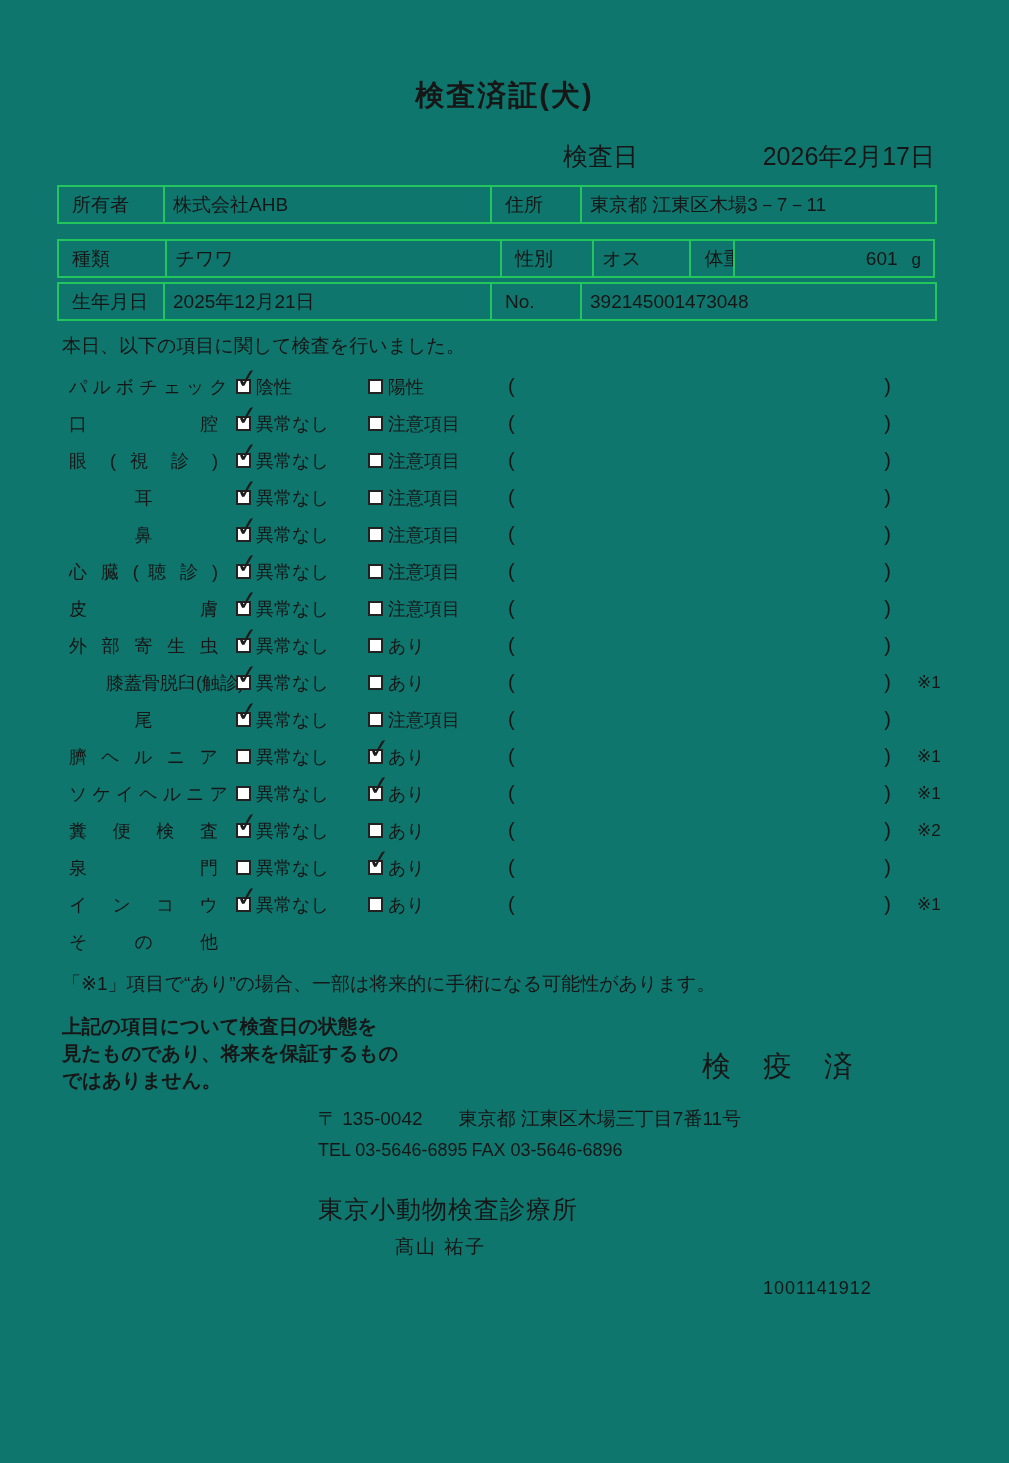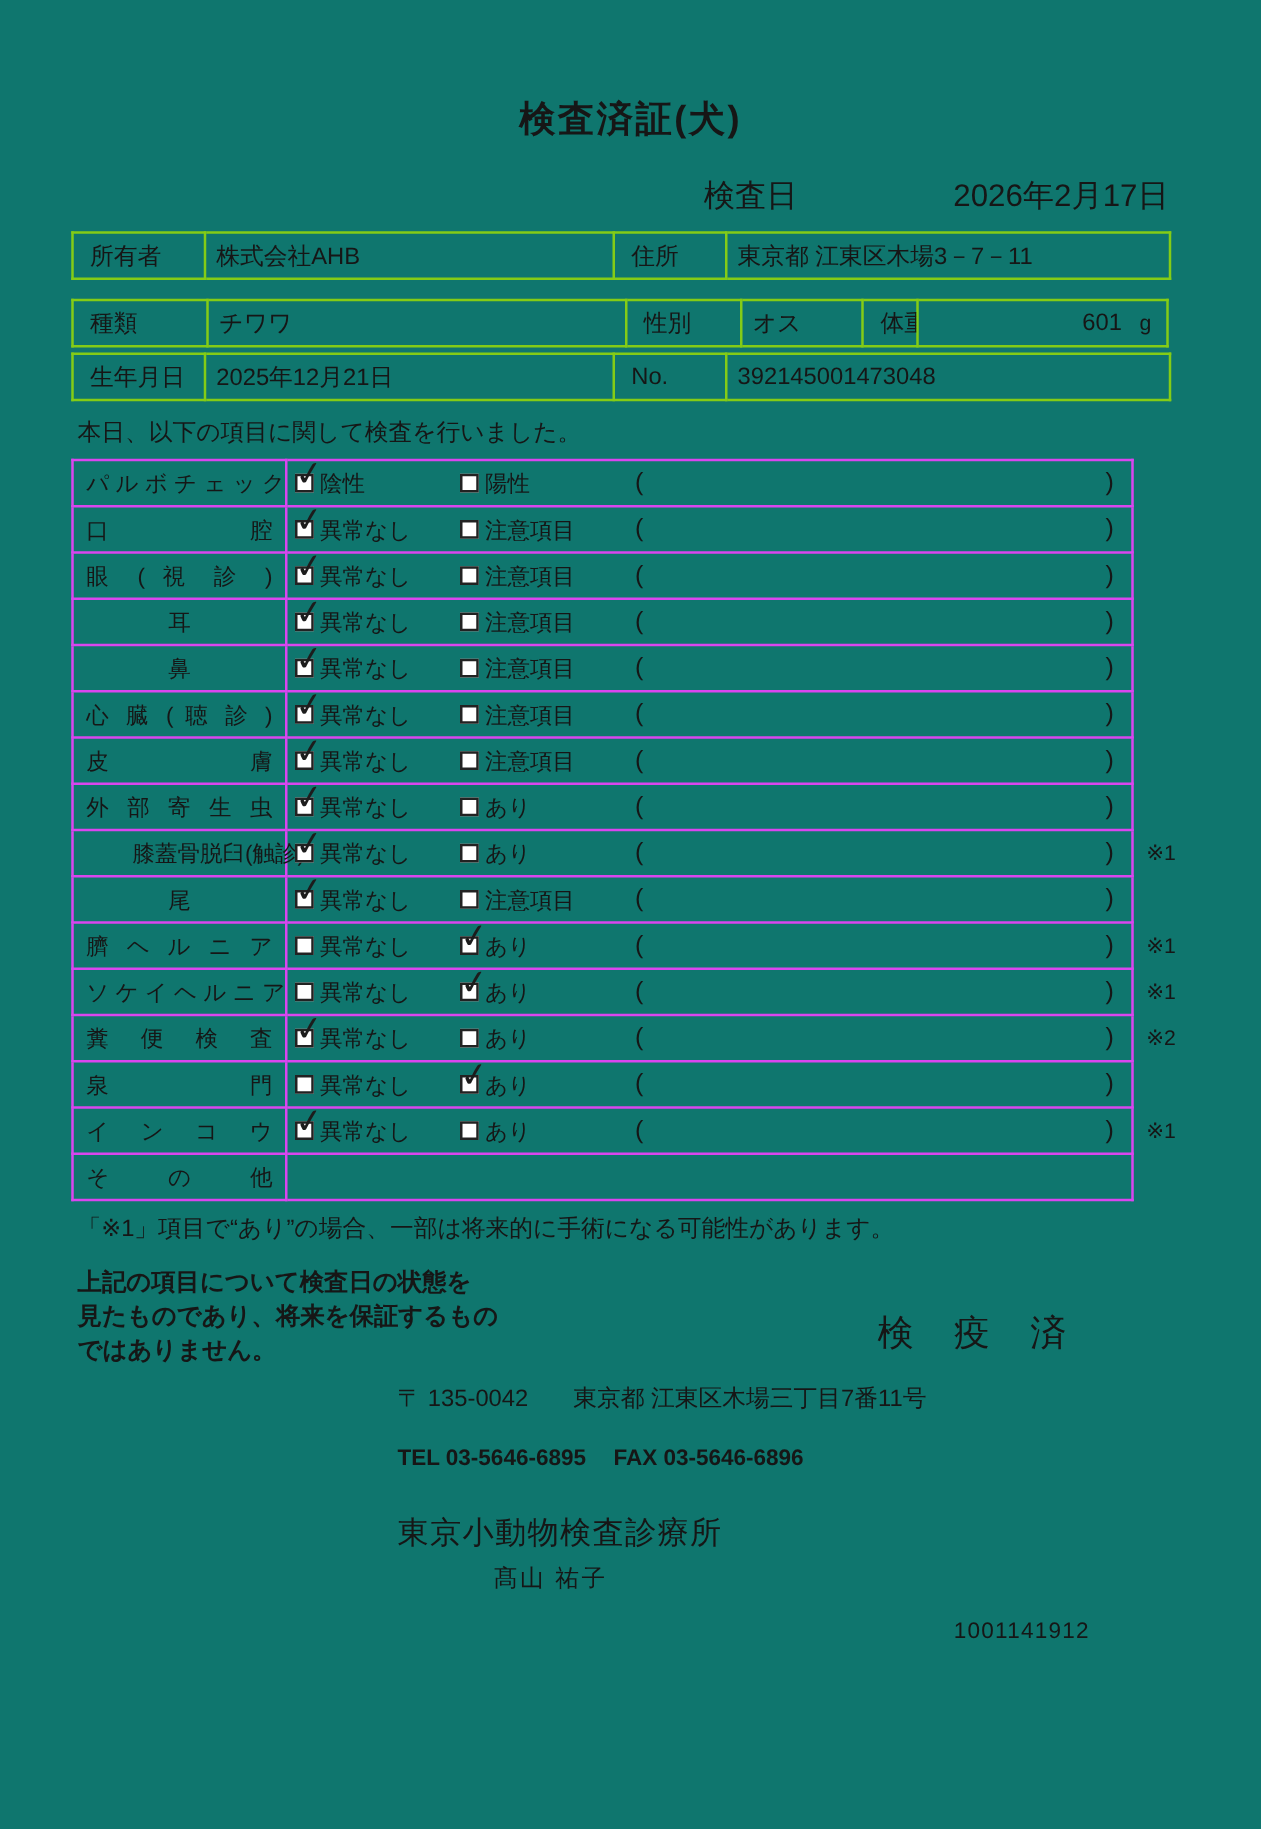--- a/index.html
+++ b/index.html
@@ -8,34 +8,34 @@
   .page { width:1009px; height:1463px; background:#0f766e; position:relative; overflow:hidden; }
 
   .title { text-align:center; padding-top:76px; font-size:29px; font-weight:600; letter-spacing:2px; }
 
   .date-row { display:flex; margin:24px 74px 10px 57px; font-size:25px; align-items:flex-end; }
   .date-label { margin-left:506px; }
   .date-value { margin-left:auto; }
 
   table { border-collapse:collapse; table-layout:fixed; }
   .info-table { width:878px; margin-left:57px; }
-  .info-table td { border:2px solid #84cc16; height:37px; font-size:19px; padding:0 8px; overflow:hidden; white-space:nowrap; }
+  .info-table td { border:2px solid #22c55e; height:37px; font-size:19px; padding:0 8px; overflow:hidden; white-space:nowrap; }
   .info-table td.lab { padding-left:13px; }
   .owner-table { margin-top:12px; }
   .breed-table { margin-top:15px; }
   .birth-table { margin-top:4px; }
   .c1 { width:106px; } .c2 { width:327px; } .c3 { width:90px; } .c4 { width:355px; }
   .c5 { width:95px; } .c6 { width:43px; } .c7 { width:195px; }
   .weight-cell { text-align:right; }
   .weight-cell .unit { display:inline-block; margin-left:14px; padding-right:4px; font-size:17px; }
 
   .intro { margin:12px 0 0 62px; font-size:19px; }
 
   .check-table { margin:8px 0 0 57px; width:903px; }
-  .check-table td { border:2px solid #d946ef; height:35px; }
+  .check-table td { border:2px solid #0f766e; height:35px; }
   .check-table td.note-cell { border:none; width:55px; font-size:17px; padding-left:10px; vertical-align:middle; }
   td.item-name { width:171px; font-size:18px; padding:0 10px; text-align:justify; text-align-last:justify; white-space:nowrap; }
   td.item-name.center { text-align:center; text-align-last:center; }
   td.item-name.left { text-align:left; text-align-last:left;padding-left:47px; }
   td.item-opts { width:677px; padding:0; }
   .opts-flex { display:flex; align-items:center; height:35px; padding:0 14px 0 6px; }
   .opt { display:flex; align-items:center; font-size:18px; white-space:nowrap; }
   .opt1 { width:132px; } .opt2 { width:140px; }
   .cb { display:inline-block; width:15px; height:15px; border:2px solid #222; position:relative; margin-right:5px; flex:0 0 15px; background:#fff; }
   .tick { display:none; position:absolute; left:-2px; top:-15px; font-size:27px; font-weight:bold; color:#1c1c1c; transform:rotate(-7deg); line-height:1; }
@@ -45,21 +45,21 @@
   tr.no-opts .opt, tr.no-opts .paren { visibility:hidden; }
 
   .notes { margin:10px 0 0 62px; font-size:19px; line-height:26px; }
   .notes .note-line:nth-child(3) { margin-left:38px; }
 
   .closing-row { display:flex; margin:16px 0 0 62px; align-items:flex-start; }
   .disclaimer { font-weight:bold; font-size:19.5px; line-height:27px; width:382px; }
   .stamp { font-size:29px; letter-spacing:12px; margin-left:258px; margin-top:34px; font-weight:500; white-space:nowrap; }
 
   .addr-line { margin:12px 0 0 318px; font-size:19px; display:flex; gap:36px; }
-  .tel-line { margin:24px 0 0 318px; font-size:18px; display:flex; gap:22px;font-weight:bold; }
+  .tel-line { margin:8px 0 0 318px; font-size:18px; display:flex; gap:4px; }
   .clinic { margin:32px 0 0 318px; font-size:25px; font-weight:500; letter-spacing:1px; }
   .vet { margin:8px 0 0 395px; font-size:19px; letter-spacing:2px; }
   .serial { margin:18px 0 0 763px; font-size:18px; letter-spacing:1px; }
 </style>
 </head>
 <body>
 
 <div class="page">
 
   <div class="title">検査済証(犬)</div>

